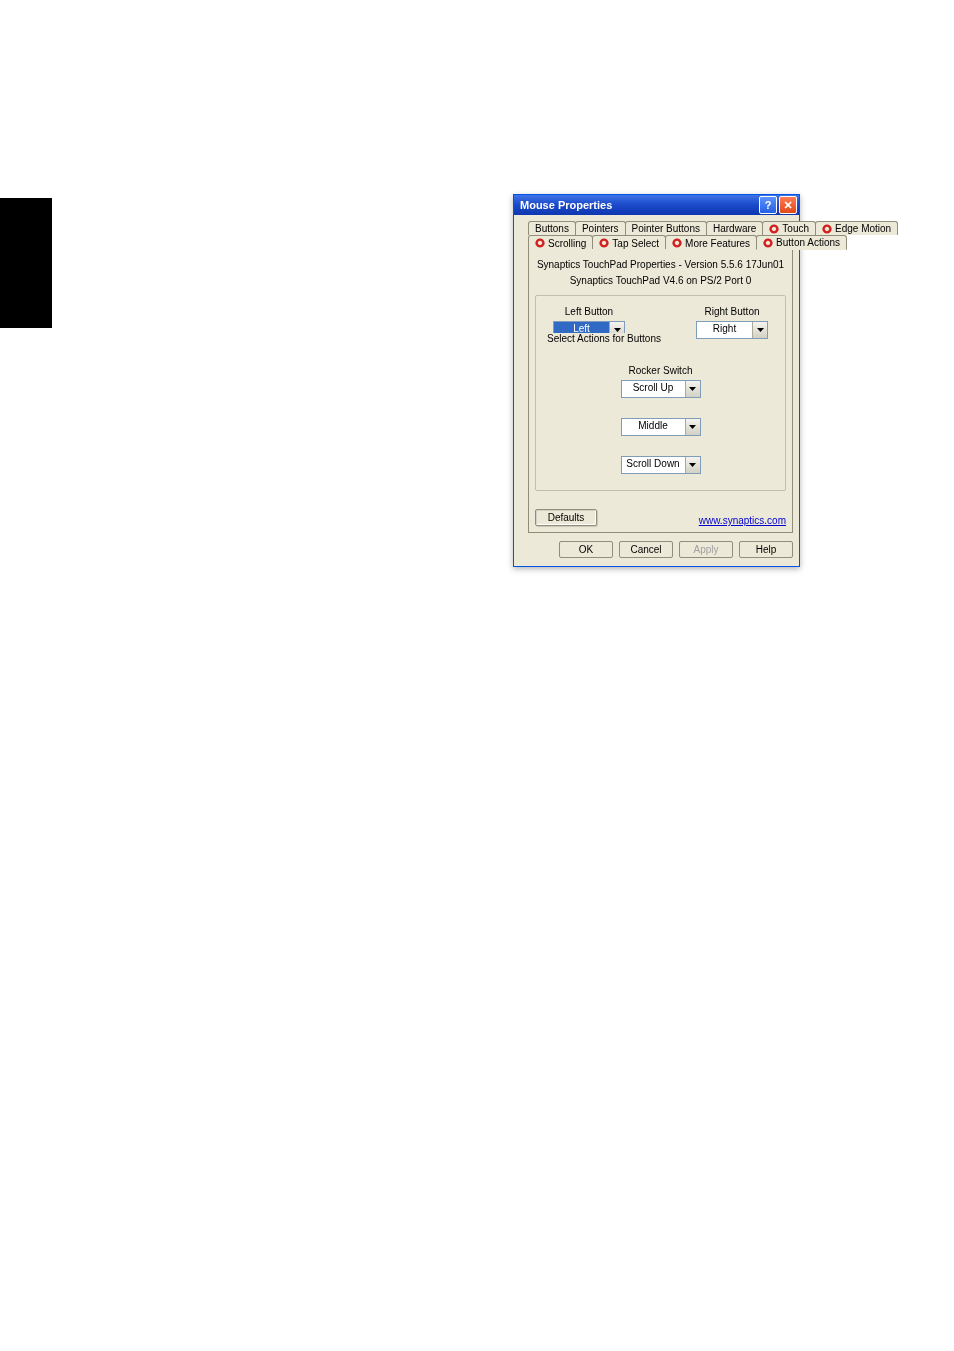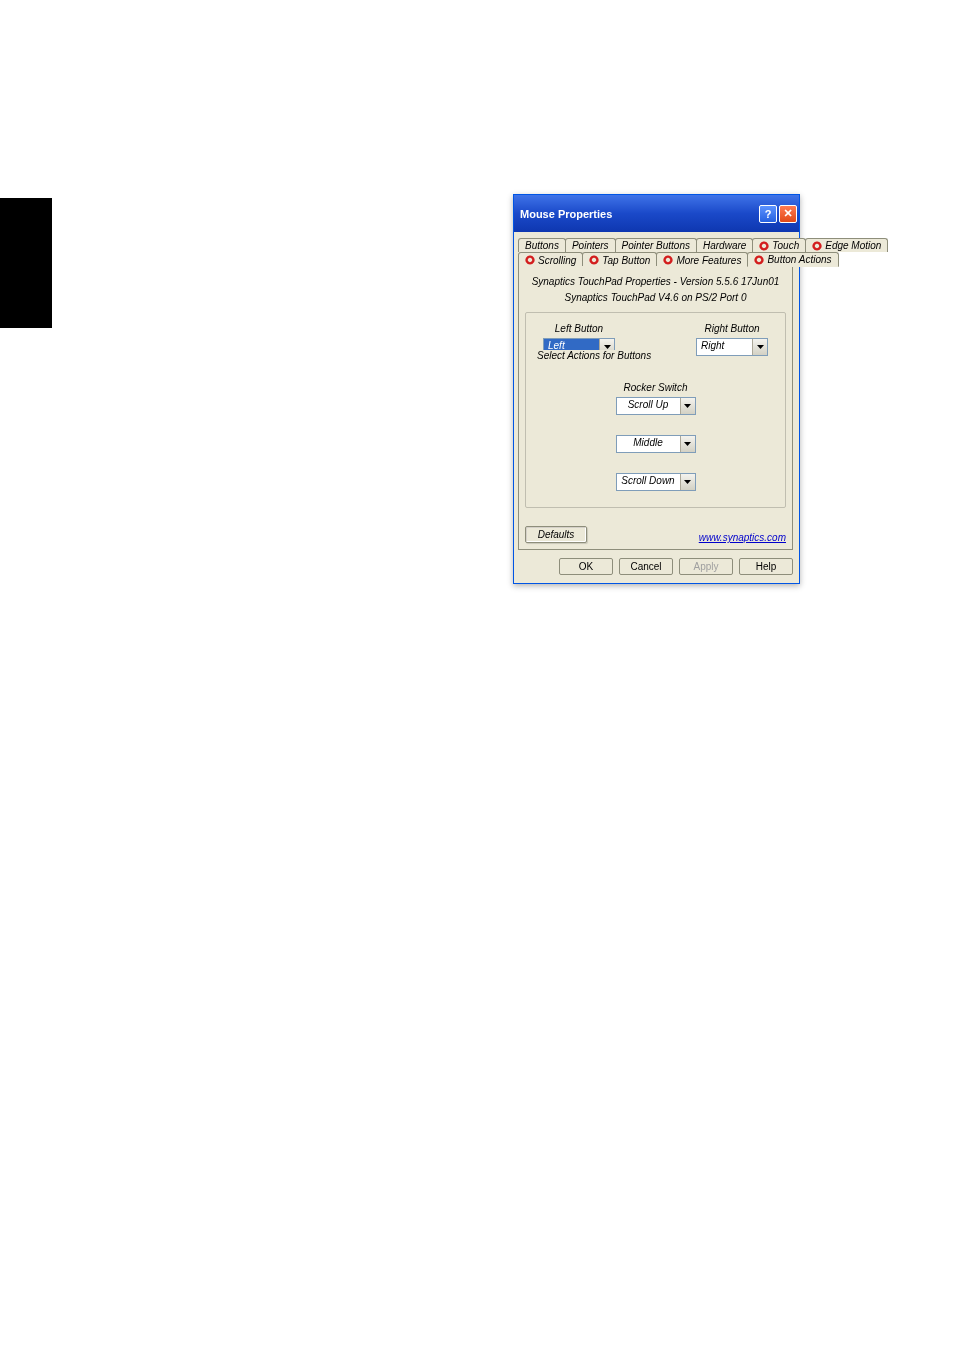--- a/index.html
+++ b/index.html
@@ -29,21 +29,21 @@
     left: 513px;
     top: 194px;
     width: 285px;
     background: #ece9d8;
     border: 1px solid #0055e5;
     box-shadow: 0 2px 6px rgba(0,0,0,0.3);
   }
 
   
   .titlebar {
-    height: 37px;
+    height: 20px;
     background: linear-gradient(to bottom, #3f73e8 0%, #1a49c9 50%, #0e37b0 100%);
     color: #ffffff;
     display: flex;
     align-items: center;
     padding: 0 2px 0 6px;
     font-weight: bold;
   }
   .titlebar .title { flex: 1; }
   .titlebar .tbtn {
     width: 16px; height: 16px;
@@ -56,22 +56,21 @@
     font-weight: bold;
     border: 1px solid #ffffff;
     border-radius: 2px;
     cursor: default;
   }
   .titlebar .help-btn { background: linear-gradient(#5d93ff,#2560e0); color:#ffffff; }
   .titlebar .close-btn { background: linear-gradient(#ff7a52,#e24a18); color:#ffffff; }
 
   
   .tabs-area {
-    padding: 6px 6px 0 4px;
-    font-style: italic;
+    padding: 6px 6px 0 14px;
   }
   .tab-rows { }
   .tab-row {
     display: flex;
     gap: 0;
   }
   .tab {
     background: #ece9d8;
     border: 1px solid #8e8e7b;
     border-bottom: none;
@@ -135,20 +134,21 @@
   .button-cols {
     display: flex;
     justify-content: space-between;
   }
   .col {
     display: flex;
     flex-direction: column;
     align-items: center;
     gap: 4px;
     width: 90px;
+    text-align: center;
   }
   .col-label { font-size: 10px; }
 
   .combo {
     display: flex;
     align-items: stretch;
     height: 16px;
     border: 1px solid #7f9db9;
     background: #ffffff;
     font-size: 10px;
@@ -275,21 +275,21 @@
               </svg>
           </span>
           <span>Scrolling</span>
         </div>
         <div class="tab">
           <span class="swirl">
             <svg width="10" height="10" viewBox="0 0 10 10">
                 <path d="M5 1 a4 4 0 1 0 0.01 0 M5 2.2 a2.8 2.8 0 1 1 -0.01 0" fill="none" stroke="#d31e1e" stroke-width="1.2" stroke-linecap="round"></path>
               </svg>
           </span>
-          <span>Tap Button</span>
+          <span>Tap Select</span>
         </div>
         <div class="tab">
           <span class="swirl">
             <svg width="10" height="10" viewBox="0 0 10 10">
                 <path d="M5 1 a4 4 0 1 0 0.01 0 M5 2.2 a2.8 2.8 0 1 1 -0.01 0" fill="none" stroke="#d31e1e" stroke-width="1.2" stroke-linecap="round"></path>
               </svg>
           </span>
           <span>More Features</span>
         </div>
         <div class="tab active">

